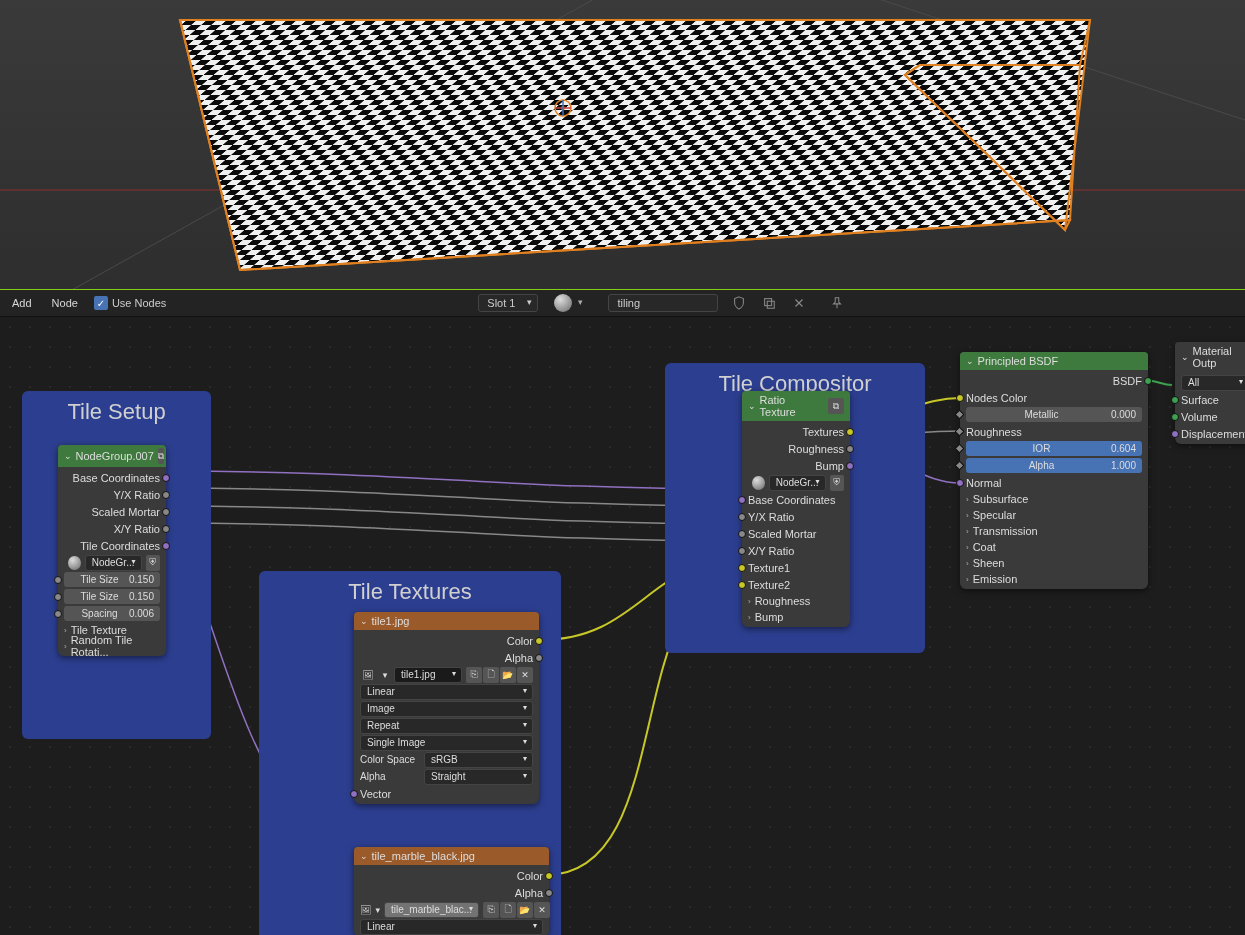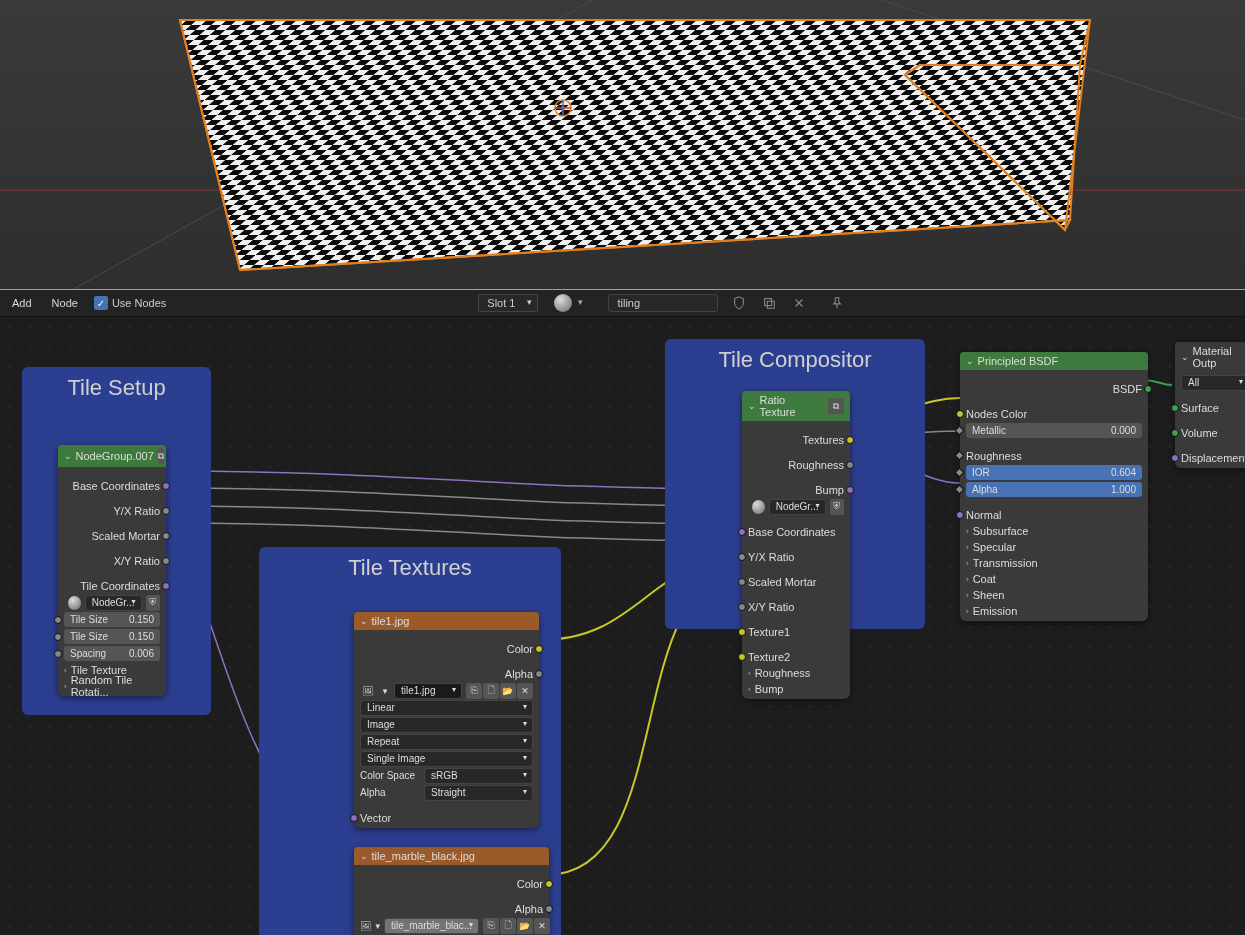--- a/index.html
+++ b/index.html
@@ -12,43 +12,43 @@
 .checkbox { width: 14px; height: 14px; background: #4772b3; border-radius: 2px; display: flex; align-items: center; justify-content: center; color: #fff; font-size: 10px; }
 .slot-select { margin-left: auto; background: #282828; border: 1px solid #444; border-radius: 3px; padding: 2px 22px 2px 8px; color: #ccc; position: relative; cursor: pointer; }
 .slot-select::after { content: "▾"; position: absolute; right: 6px; top: 2px; font-size: 9px; }
 .sphere-icon { width: 18px; height: 18px; border-radius: 50%; background: radial-gradient(circle at 35% 30%, #ddd, #666); margin-left: 4px; cursor: pointer; position: relative; }
 .sphere-icon::after { content: "▾"; position: absolute; right: -10px; top: 3px; font-size: 9px; color: #aaa; }
 .mat-name { background: #282828; border: 1px solid #444; border-radius: 3px; padding: 2px 8px; color: #ccc; width: 110px; margin-left: 24px; }
 .tool-icon { width: 18px; height: 16px; color: #888; cursor: pointer; display: flex; align-items: center; justify-content: center; }
 .tool-icon svg { width: 14px; height: 14px; }
 .node-area { position: absolute; top: 317px; left: 0; width: 1245px; height: 618px; background: #1d1d1d; overflow: hidden; }
 .node-area::before { content: ""; position: absolute; inset: 0; background-image: radial-gradient(circle, #2a2a2a 1px, transparent 1px); background-size: 20px 20px; }
-.frame { position: absolute; background: #2c3e8f; border-radius: 6px; padding-top: 56px; }
+.frame { position: absolute; background: #2c3e8f; border-radius: 6px; padding-top: 56px; margin-top: 24px; }
 .frame-title { position: absolute; top: 8px; left: 0; right: 0; text-align: center; color: #d0d0d0; font-size: 22px; font-weight: 400; }
 .node { position: absolute; background: #3a3a3a; border-radius: 4px 4px 6px 6px; box-shadow: 0 2px 6px rgba(0,0,0,0.5); font-size: 11px; color: #ddd; }
 .node-header { padding: 3px 6px; border-radius: 4px 4px 0 0; display: flex; align-items: center; gap: 4px; font-weight: 500; }
 .node-header.green { background: #3e7a3e; }
 .node-header.orange { background: #9a5a2a; }
 .node-header.dark { background: #3a3a3a; }
 .chevron { font-size: 9px; cursor: pointer; }
 .node-body { padding: 2px 0; }
-.socket-row { display: flex; align-items: center; justify-content: flex-end; padding: 1px 6px; height: 17px; position: relative; margin-top: 8px; }
+.socket-row { display: flex; align-items: center; justify-content: flex-end; padding: 1px 6px; height: 17px; position: relative; }
 .socket-row.left { justify-content: flex-start; }
 .socket-label { color: #ddd; }
 .socket-dot { width: 8px; height: 8px; border-radius: 50%; position: absolute; border: 1px solid #111; }
 .socket-dot.out { right: -4px; }
 .socket-dot.in { left: -4px; }
 .socket-dot.yellow { background: #c7c729; }
 .socket-dot.grey { background: #888; }
 .socket-dot.purple { background: #9070c0; }
 .socket-dot.green { background: #3fa050; }
 .socket-dot.diamond { border-radius: 1px; transform: rotate(45deg); width: 7px; height: 7px; }
 .prop-row { display: flex; align-items: center; padding: 1px 6px; height: 17px; gap: 4px; }
 .prop-field { flex: 1; background: #555; border-radius: 3px; padding: 1px 6px; display: flex; justify-content: space-between; align-items: center; height: 15px; font-size: 10px; }
-.prop-field.split .pl { flex: 1; }
+.prop-field.split .pl { flex: 1; text-align: center; }
 .prop-field.split .pv { flex: 0 0 auto; }
 .prop-field.blue-fill { background: linear-gradient(90deg, #4772b3 100%, #555 0%); }
 .prop-dropdown { flex: 1; background: #282828; border: 1px solid #444; border-radius: 3px; padding: 1px 6px; height: 16px; position: relative; font-size: 10px; }
 .prop-dropdown::after { content: "▾"; position: absolute; right: 5px; top: 1px; font-size: 8px; }
 .expand-row { display: flex; align-items: center; padding: 1px 6px; height: 16px; gap: 4px; cursor: pointer; }
 .expand-row .chev { font-size: 8px; color: #aaa; }
 .icon-grp { display: flex; gap: 1px; }
 .mini-btn { width: 16px; height: 16px; background: #555; border-radius: 2px; display: flex; align-items: center; justify-content: center; font-size: 9px; cursor: pointer; }
 .wire { position: absolute; pointer-events: none; }
 .label-col { color: #ddd; width: 60px; font-size: 10px; }

